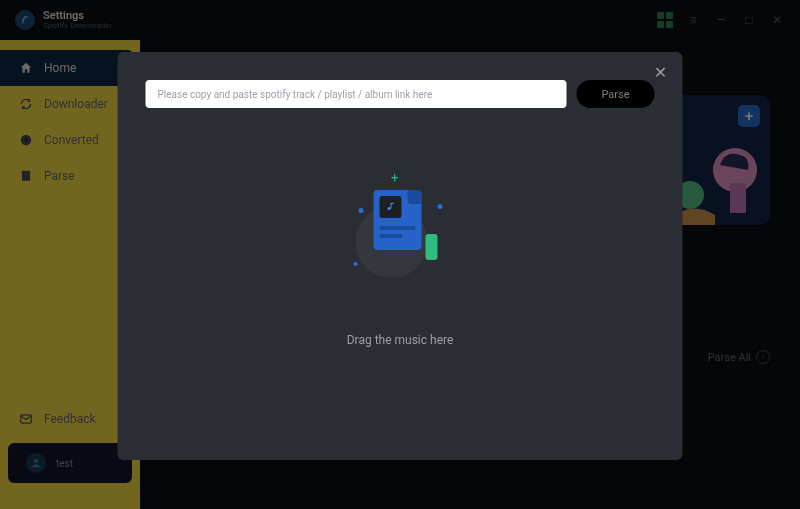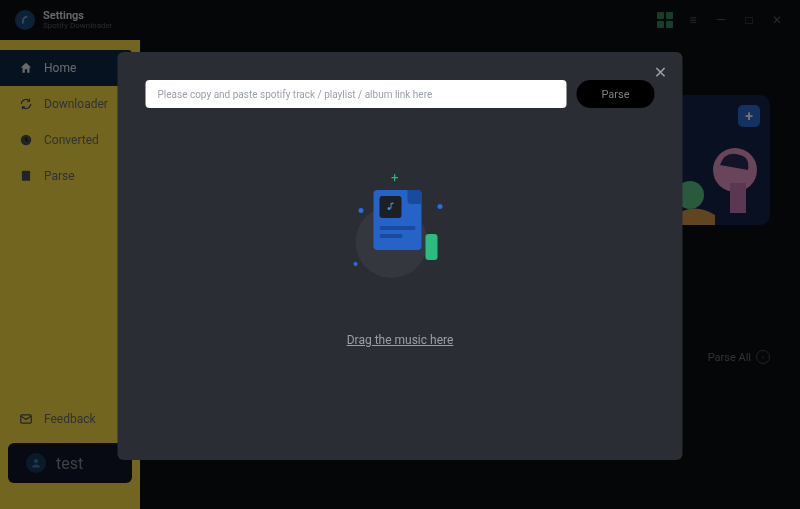--- a/index.html
+++ b/index.html
@@ -93,21 +93,21 @@
     .nav-bottom { padding-bottom: 10px; }
     .user-item {
       display: flex;
       align-items: center;
       gap: 10px;
       padding: 10px 18px;
       margin: 6px 8px;
       background: #10172a;
       border-radius: 6px;
       color: #8a8f98;
-      font-size: 16px;
+      font-size: 10px;
     }
     .user-avatar {
       width: 20px;
       height: 20px;
       border-radius: 50%;
       background: #1a3a5c;
       display: flex;
       align-items: center;
       justify-content: center;
     }
@@ -312,21 +312,20 @@
       height: 5px;
       background: #2a6fd8;
       border-radius: 50%;
     }
     .spark-dot.d1 { top: 30px; left: 13px; }
     .spark-dot.d2 { top: 26px; right: 13px; }
     .spark-dot.d3 { bottom: 22px; left: 8px; width: 4px; height: 4px;}
     .drop-text {
       color: #9a9fa8;
       font-size: 12px;
-      text-decoration: underline;
     }
   </style>
 </head>
 <body>
 
 <div class="titlebar">
   <div class="brand">
     <div class="brand-icon">
       <svg viewBox="0 0 24 24" fill="none" stroke="#6ab0e8" stroke-width="3">
           <path d="M8 18 Q8 6 16 6"></path>

